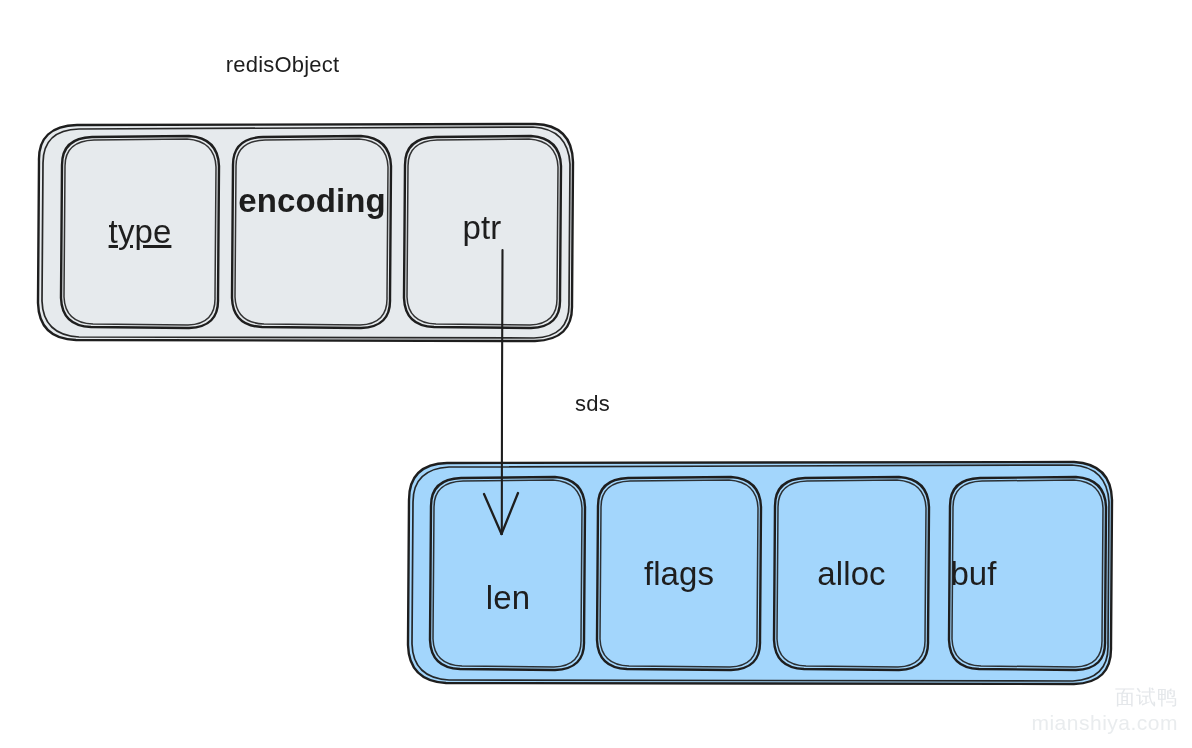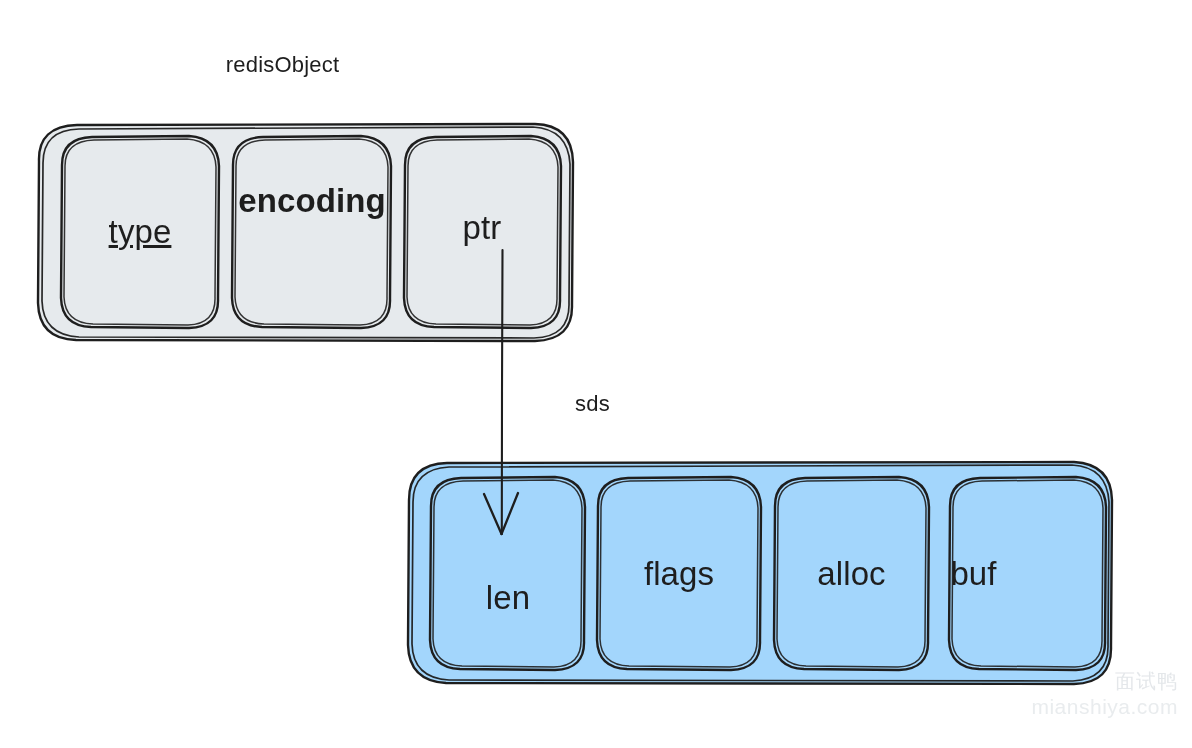--- a/index.html
+++ b/index.html
@@ -73,21 +73,21 @@
   
   #label-len      { left: 432px;  top: 550px; width: 152px; height: 48px; margin-top: 24px; }
   #label-alloc    { left: 598px;  top: 550px; width: 162px; height: 48px; }
   #label-flags    { left: 775px;  top: 550px; width: 153px; height: 48px; }
   #label-buf      { left: 896px;  top: 550px; width: 155px; height: 48px; }
 
   
   #watermark {
     position: absolute;
     right: 14px;
-    bottom: 28px;
+    bottom: 12px;
     text-align: right;
     line-height: 1.25;
     user-select: none;
   }
   #watermark-cn {
     display: block;
     font-size: 20px;
     color: #e4e7ea;
     letter-spacing: 1px;
   }

